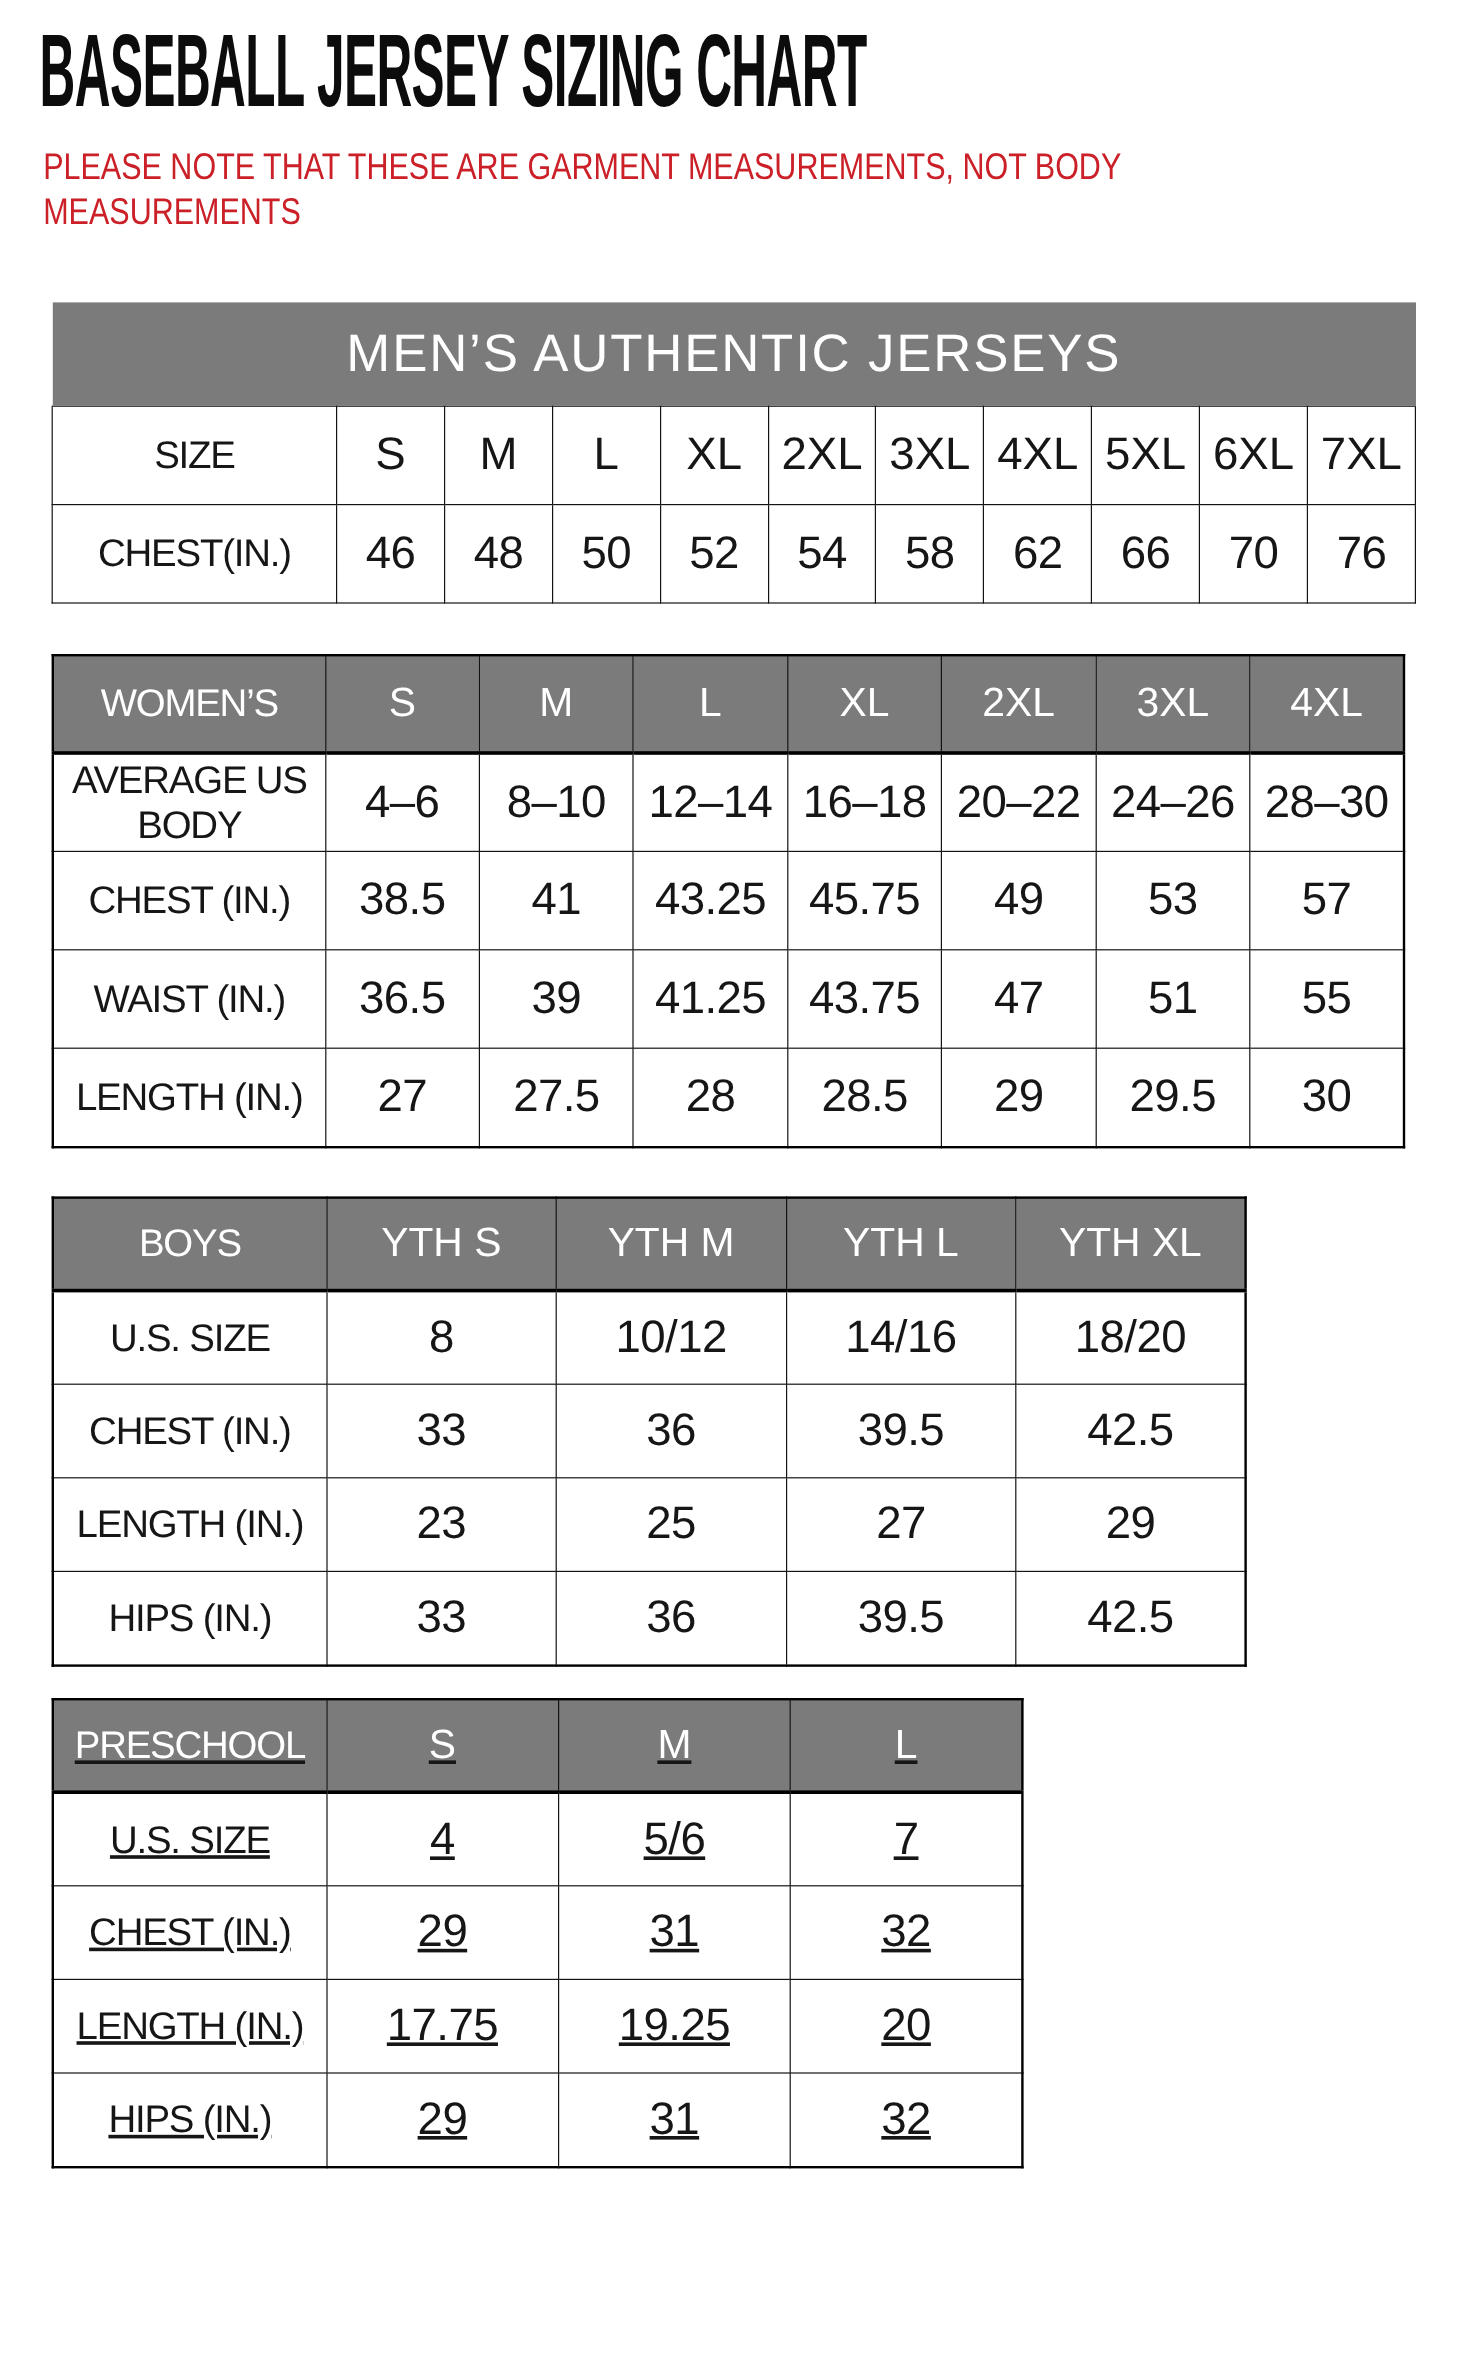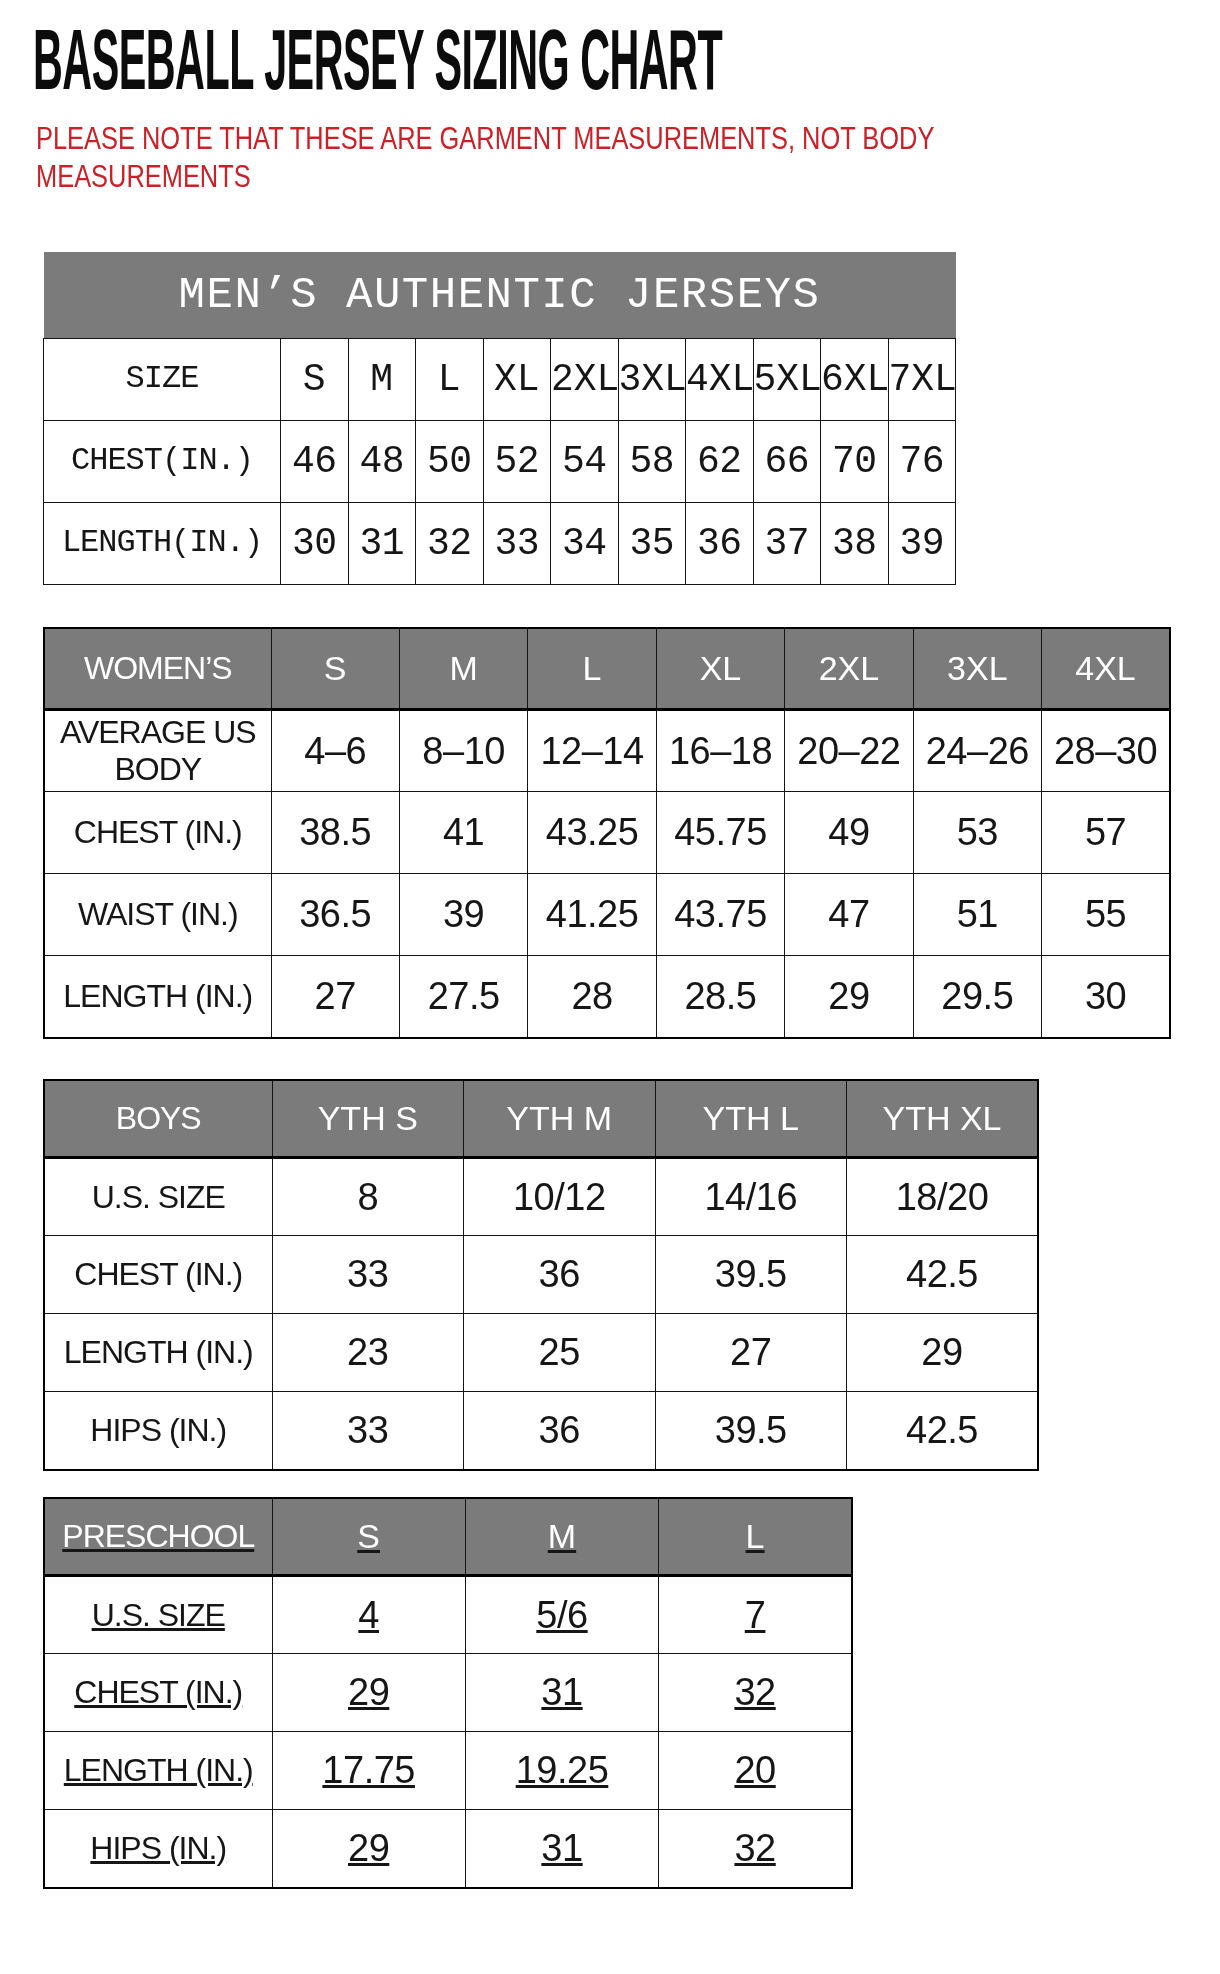--- a/index.html
+++ b/index.html
@@ -40,21 +40,21 @@
     table-layout:fixed;
     margin-left:43px;
   }
   .tbl th,.tbl td{
     border:1px solid #141414;
     text-align:center;
     vertical-align:middle;
     padding:0;
     font-weight:400;
   }
-  .tbl-mens{width:913px;margin-top:56px;font-family:Liberation Mono, monospace;}
+  .tbl-mens{width:1137px;margin-top:56px;}
   .tbl-womens{width:1128px;margin-top:42px;}
   .tbl-boys{width:996px;margin-top:40px;}
   .tbl-preschool{width:810px;margin-top:26px;text-decoration:underline;}
 
   .tbl-mens col.c0{width:237px;}
   .tbl-womens col.c0{width:227px;}
   .tbl-boys col.c0{width:228px;}
   .tbl-preschool col.c0{width:228px;}
 
   .tbl-mens tr{height:82px;}
@@ -143,33 +143,20 @@
           <td class="val">48</td>
           <td class="val">50</td>
           <td class="val">52</td>
           <td class="val">54</td>
           <td class="val">58</td>
           <td class="val">62</td>
           <td class="val">66</td>
           <td class="val">70</td>
           <td class="val">76</td>
         </tr>
-        <tr>
-          <th class="lbl">LENGTH(IN.)</th>
-          <td class="val">30</td>
-          <td class="val">31</td>
-          <td class="val">32</td>
-          <td class="val">33</td>
-          <td class="val">34</td>
-          <td class="val">35</td>
-          <td class="val">36</td>
-          <td class="val">37</td>
-          <td class="val">38</td>
-          <td class="val">39</td>
-        </tr>
       </tbody>
     </table>
 
   <table class="tbl tbl-womens gray">
       <colgroup>
         <col class="c0">
         <col>
         <col>
         <col>
         <col>

